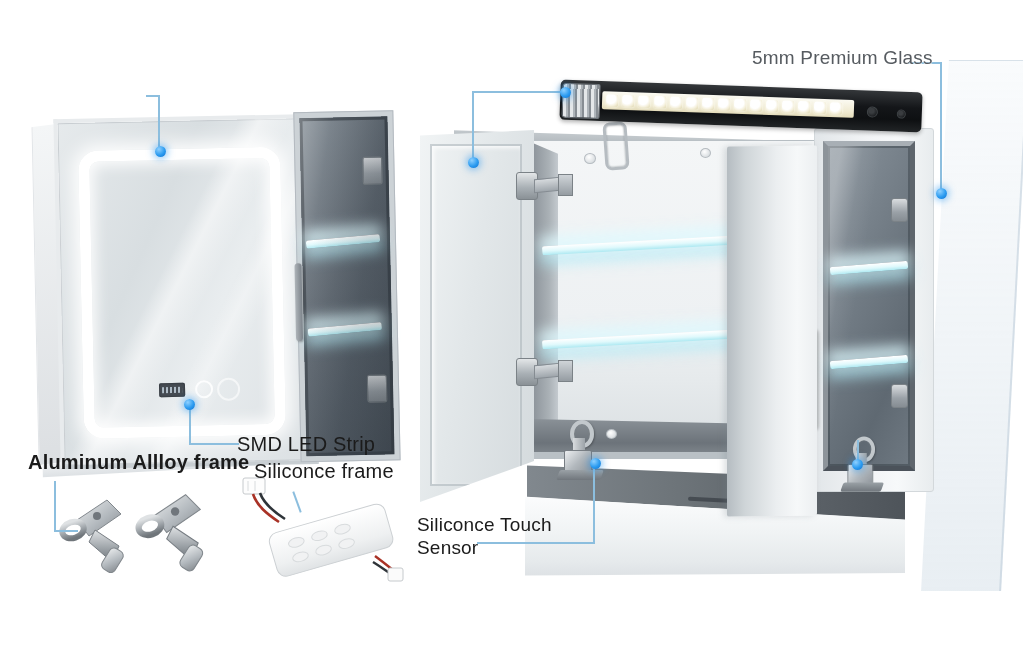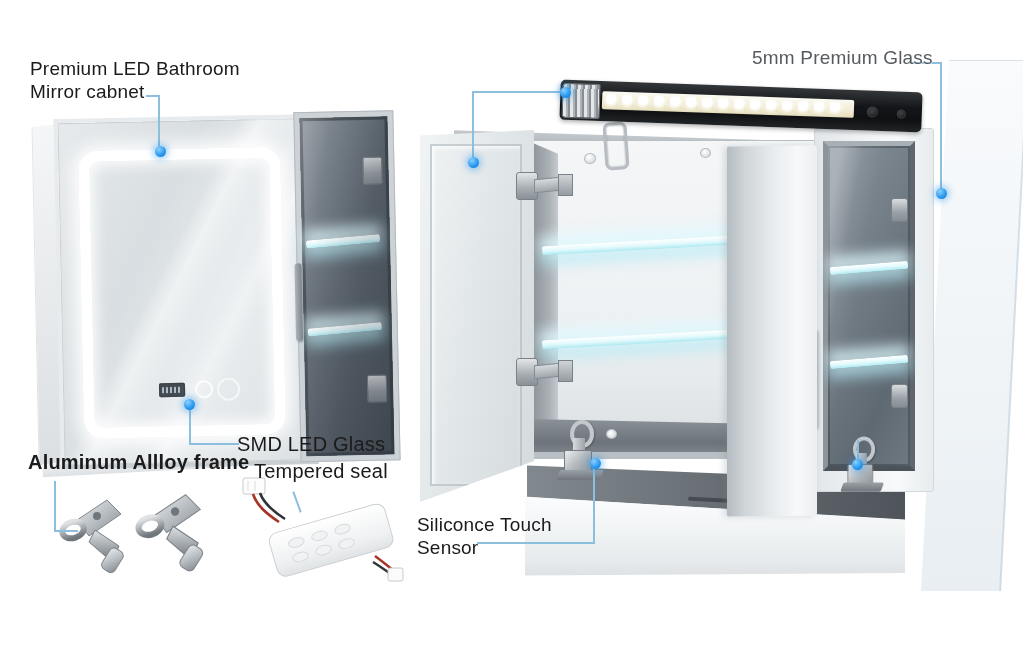--- a/index.html
+++ b/index.html
@@ -337,22 +337,20 @@
 
   <div class="ln" style="left:296px;top:491px;width:2px;height:22px;transform:rotate(-20deg);"></div>
 
   <div class="ln" style="left:477px;top:542px;width:118px;height:2px;"></div>
   <div class="ln" style="left:593px;top:463px;width:2px;height:81px;"></div>
   <div class="dot" style="left:590px;top:458px;"></div>
 
   <div class="ln" style="left:857px;top:440px;width:2px;height:24px;"></div>
   <div class="dot" style="left:852px;top:459px;"></div>
 
-  <div class="label" style="left:30px;top:57px;">Premium LED Bathroom
-Mirror cabnet</div>
   <div class="label embossed" style="left:752px;top:46px;">5mm Premium Glass</div>
-  <div class="label big" style="left:237px;top:432px;">SMD LED Glass</div>
+  <div class="label big" style="left:237px;top:432px;">SMD LED Strip</div>
   <div class="label big" style="left:28px;top:450px;font-weight:bold;">Aluminum Allloy frame</div>
-  <div class="label big" style="left:254px;top:459px;">Tempered seal</div>
+  <div class="label big" style="left:254px;top:459px;">Siliconce frame</div>
   <div class="label" style="left:417px;top:513px;">Siliconce Touch
 Sensor</div>
 
 </div>
 
 </body></html>

